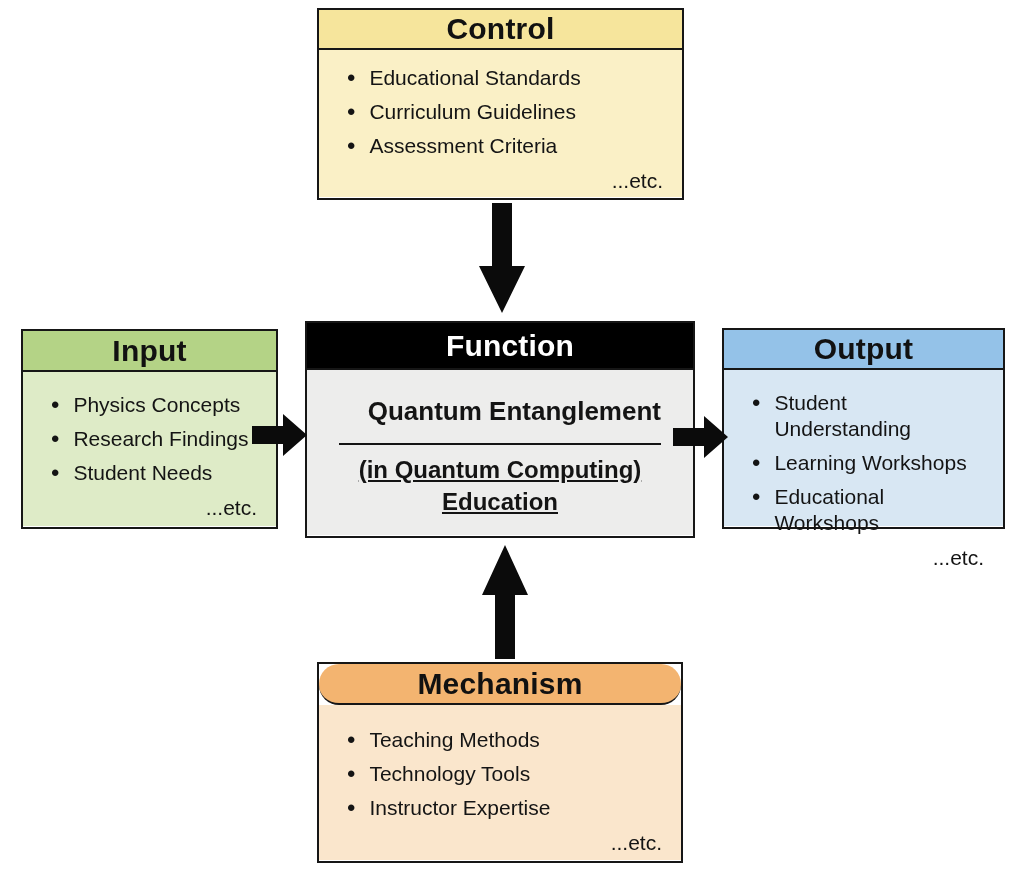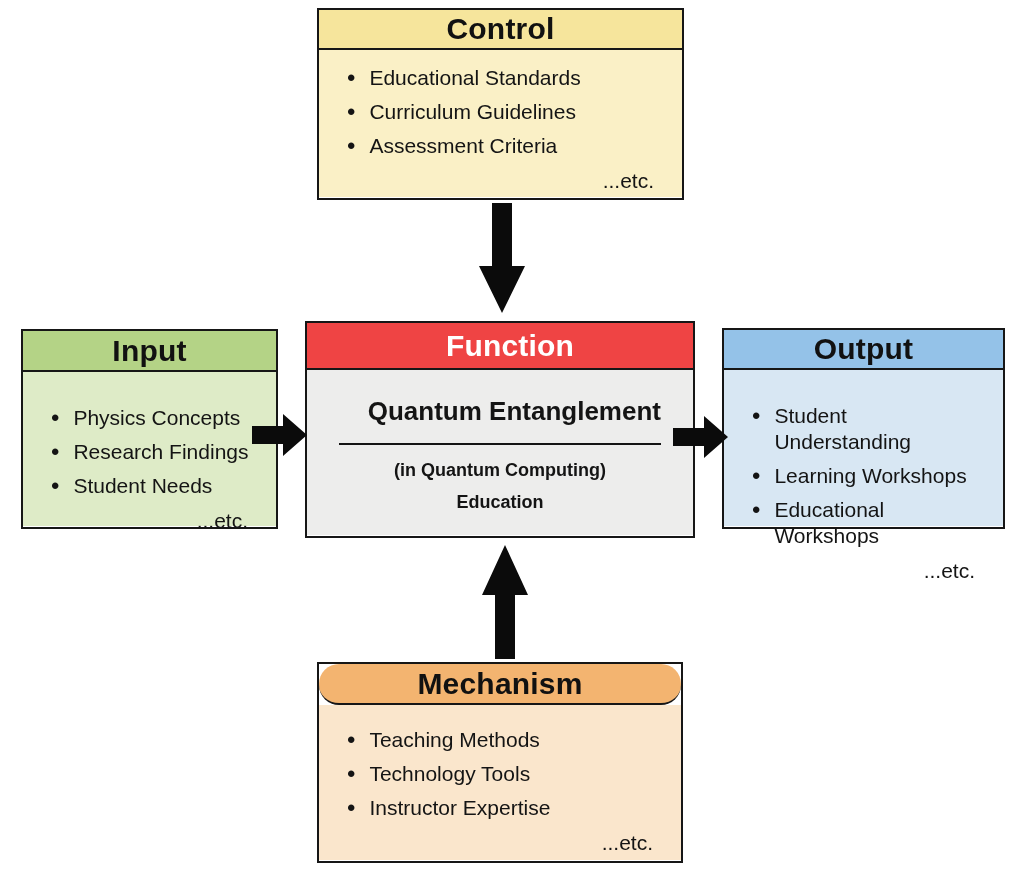--- a/index.html
+++ b/index.html
@@ -44,60 +44,61 @@
   .item::before {
     content: "\2022";
     font-size: 24px;
     margin-right: 14px;
     position: relative;
     top: 1px;
   }
   .etc {
     text-align: right;
     font-size: 21px;
-    padding-right: 28px;
+    padding-right: 19px;
     margin-top: 10px;
     color: #141414;
   }
 
   
   #box-control    { left: 317px; top: 8px;   width: 367px; height: 192px; }
   #box-control    .box-header { height: 40px; }
   #box-input      { left: 21px;  top: 329px; width: 257px; height: 200px; }
   #box-input      .box-header { height: 41px; }
   #box-function   { left: 305px; top: 321px; width: 390px; height: 217px; }
   #box-function   .box-header { height: 47px; color: #ffffff; }
   #box-output     { left: 722px; top: 328px; width: 283px; height: 201px; }
   #box-output     .box-header { height: 40px; }
   #box-mechanism  { left: 317px; top: 662px; width: 366px; height: 201px; }
   #box-mechanism  .box-header { height: 41px; }
 
-  #box-input .items, #box-output .items { padding-top: 32px; }
+  #box-input .items, #box-output .items { padding-top: 19px; }
   #box-mechanism .items { padding-top: 21px; }
 
   
   .fn-body { padding-top: 26px; }
   .fn-title-wrap {
     width: 322px;
     margin: 0 auto;
     border-bottom: 2.5px solid #141414;
     padding-bottom: 16px;
     text-align: right;
   }
   .fn-subject {
     font-size: 26px;
     font-weight: 700;
     color: #141414;
   }
   .fn-context, .fn-domain {
     text-align: center;
-    font-size: 18px;
+    font-size: 24px;
     font-weight: 700;
     line-height: 32px;
     color: #141414;
+    text-decoration: underline;
   }
   .fn-context { margin-top: 9px; }
 
   
   .arrow { position: absolute; z-index: 2; }
   .arrow svg { display: block; }
   .arrow polygon { fill: #0b0b0b; }
   #arrow-control-to-function  { left: 478px; top: 203px; }
   #arrow-input-to-function    { left: 252px; top: 412px; }
   #arrow-function-to-output   { left: 673px; top: 414px; }
@@ -126,21 +127,21 @@
       <div class="items">
         <div class="item">Physics Concepts</div>
         <div class="item">Research Findings</div>
         <div class="item">Student Needs</div>
       </div>
       <div class="etc">...etc.</div>
     </div>
   </div>
 
   <div class="box" id="box-function">
-    <div class="box-header" style="background-color: #ef4444; color: rgb(255, 255, 255); padding-left: 20px;">Function</div>
+    <div class="box-header" style="background-color: #000000; color: rgb(255, 255, 255); padding-left: 20px;">Function</div>
     <div class="box-body fn-body" style="height: 165px; background-color: rgb(237, 237, 236);">
       <div class="fn-title-wrap">
         <span class="fn-subject">Quantum Entanglement</span>
       </div>
       <div class="fn-context">(in Quantum Computing)</div>
       <div class="fn-domain">Education</div>
     </div>
   </div>
 
   <div class="box" id="box-output">

